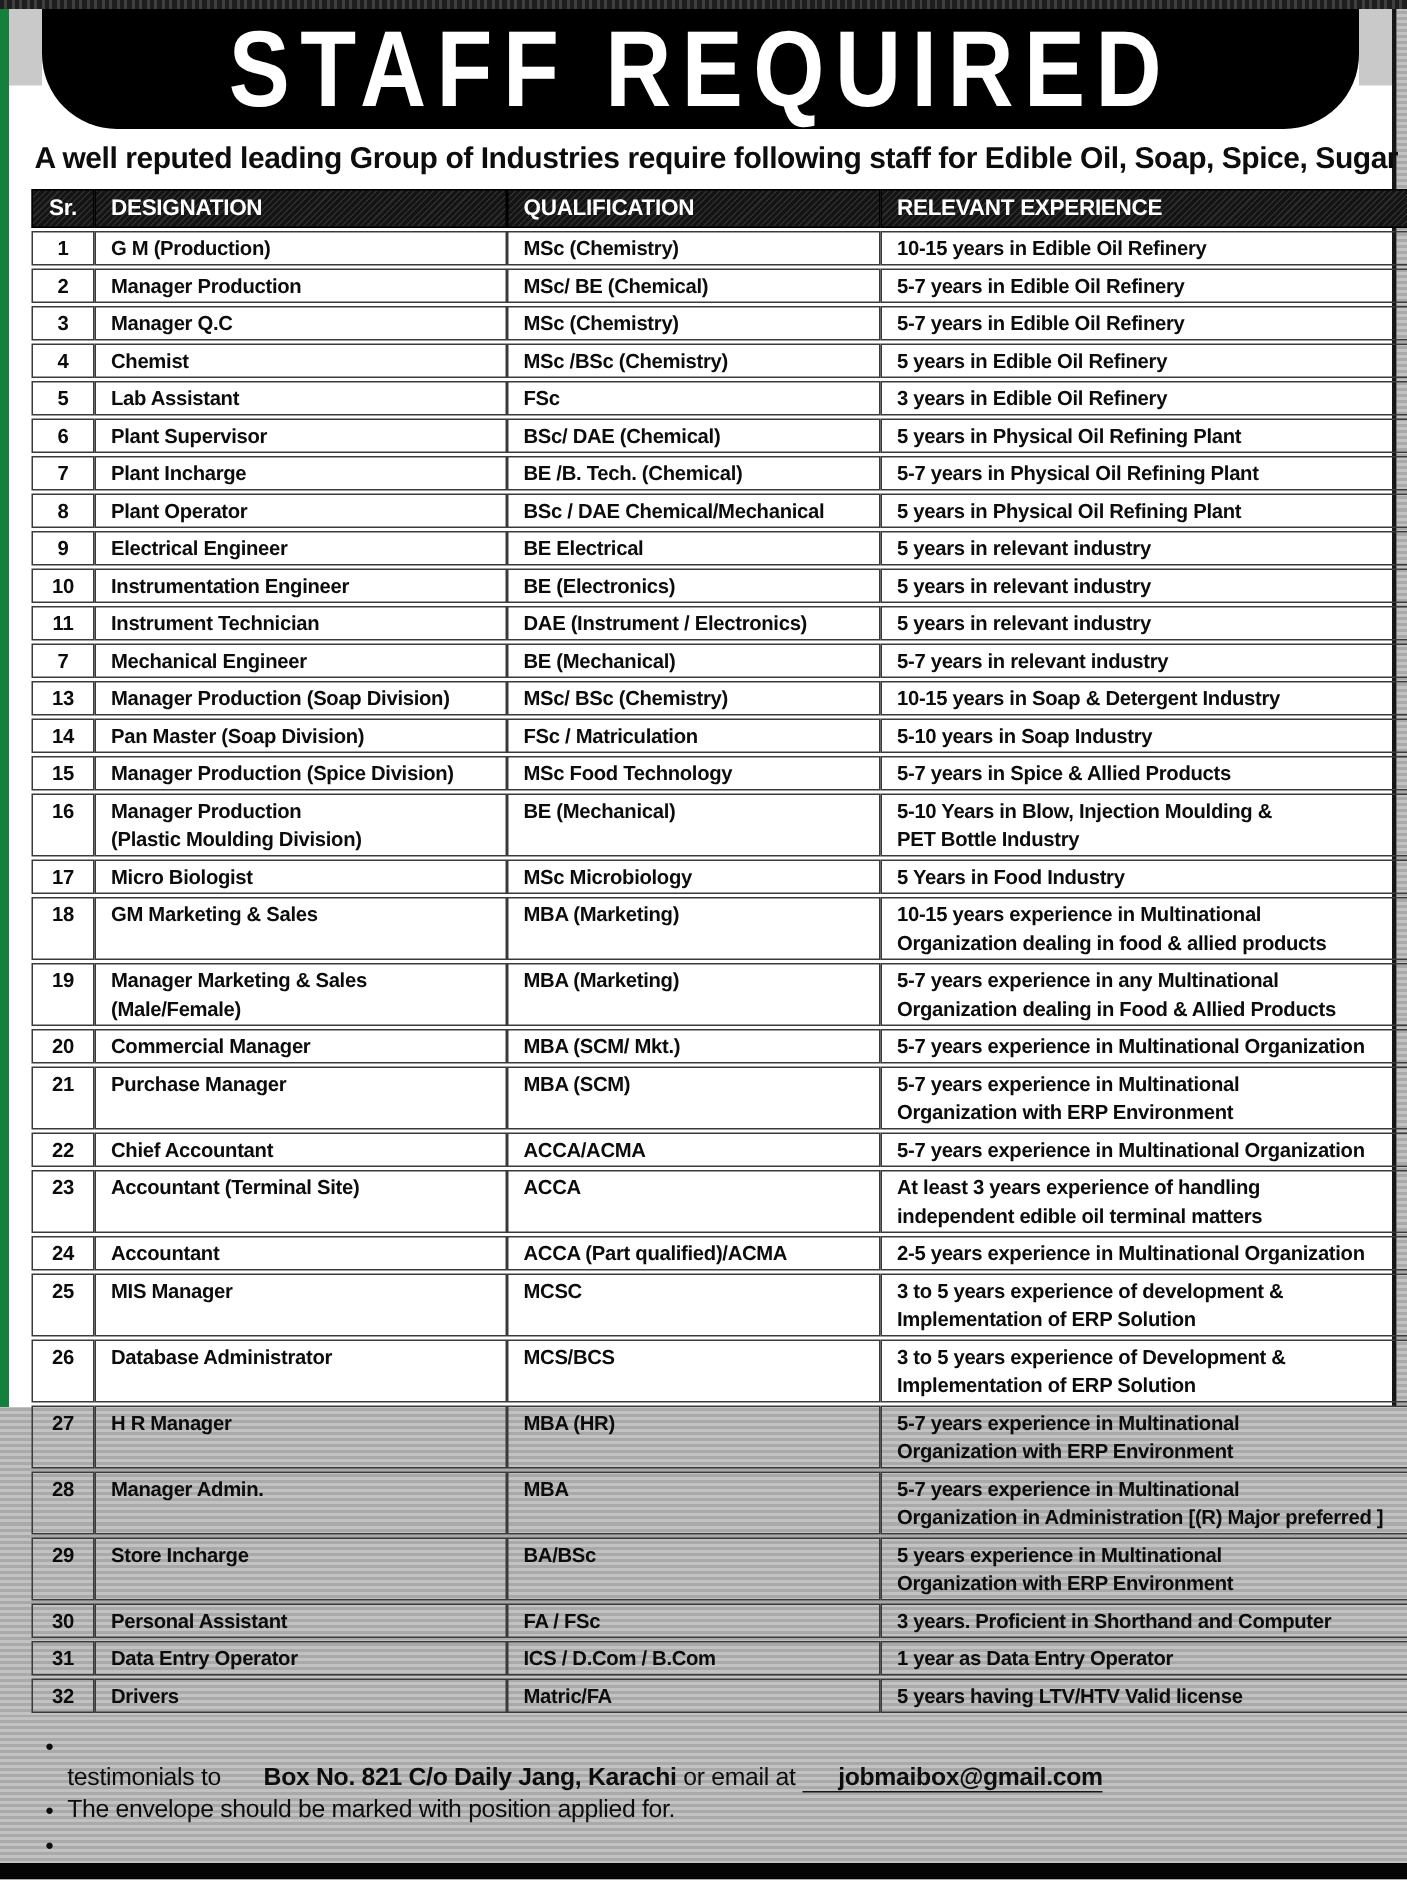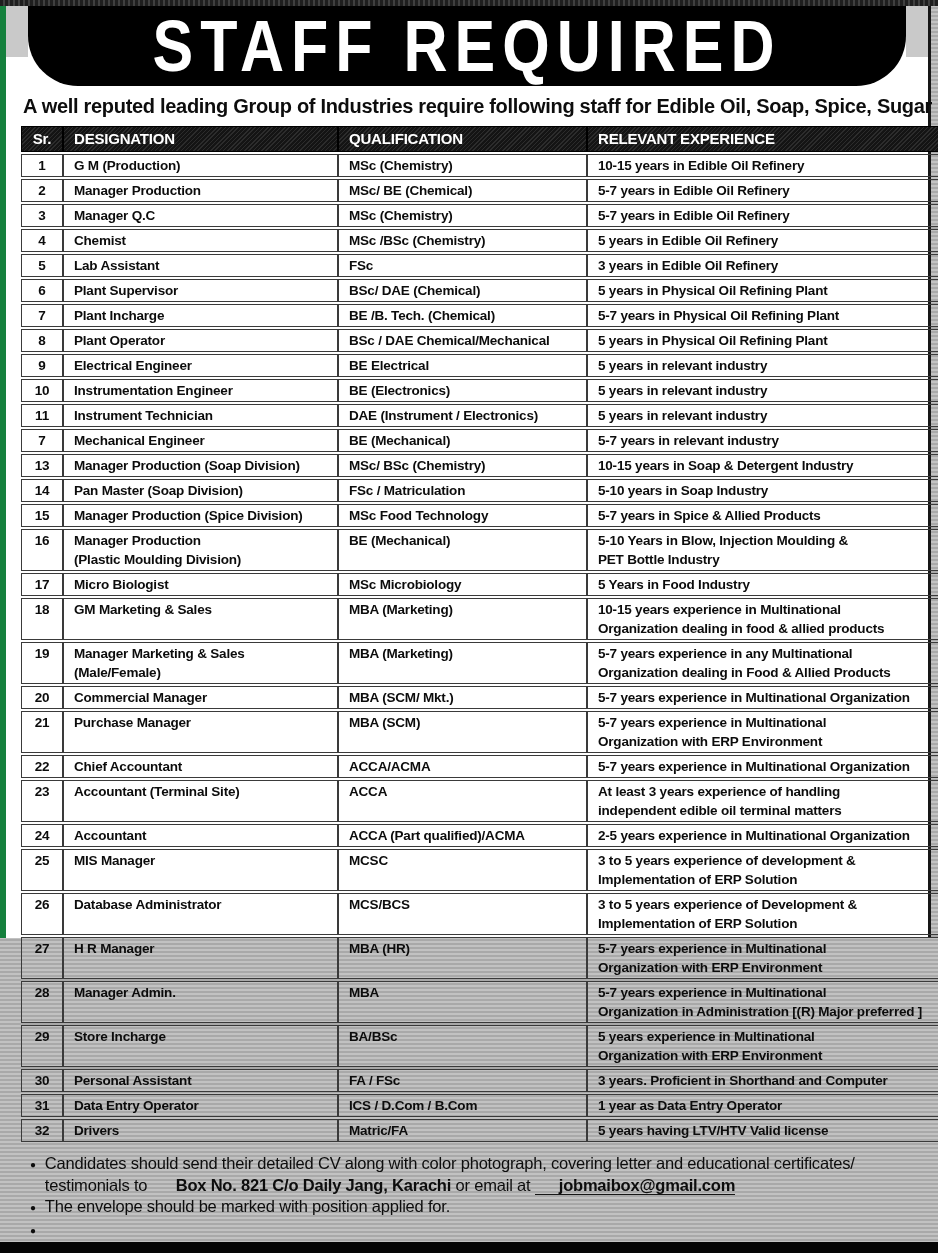--- a/index.html
+++ b/index.html
@@ -319,21 +319,21 @@
     <td class="c-des">Drivers</td>
     <td class="c-qual">Matric/FA</td>
     <td class="c-exp">5 years having LTV/HTV Valid license</td>
   </tr>
 </tbody>
   </table>
 
   <div class="notes">
     <div class="note">
       <span class="dot">●</span>
-      <div class="note-text"><span>Candidates should send their detailed CV along with color photograph, covering letter and educational certificates/</span><br><span>testimonials to </span><b>Box No. 821 C/o Daily Jang, Karachi</b><span> or email at </span><b class="email">jobmaibox@gmail.com</b></div>
+      <div class="note-text"><br><span>testimonials to </span><b>Box No. 821 C/o Daily Jang, Karachi</b><span> or email at </span><b class="email">jobmaibox@gmail.com</b></div>
     </div>
     <div class="note">
       <span class="dot">●</span>
       <div class="note-text">The envelope should be marked with position applied for.</div>
     </div>
     <div class="note">
       <span class="dot">●</span>
     </div>
   </div>
 

